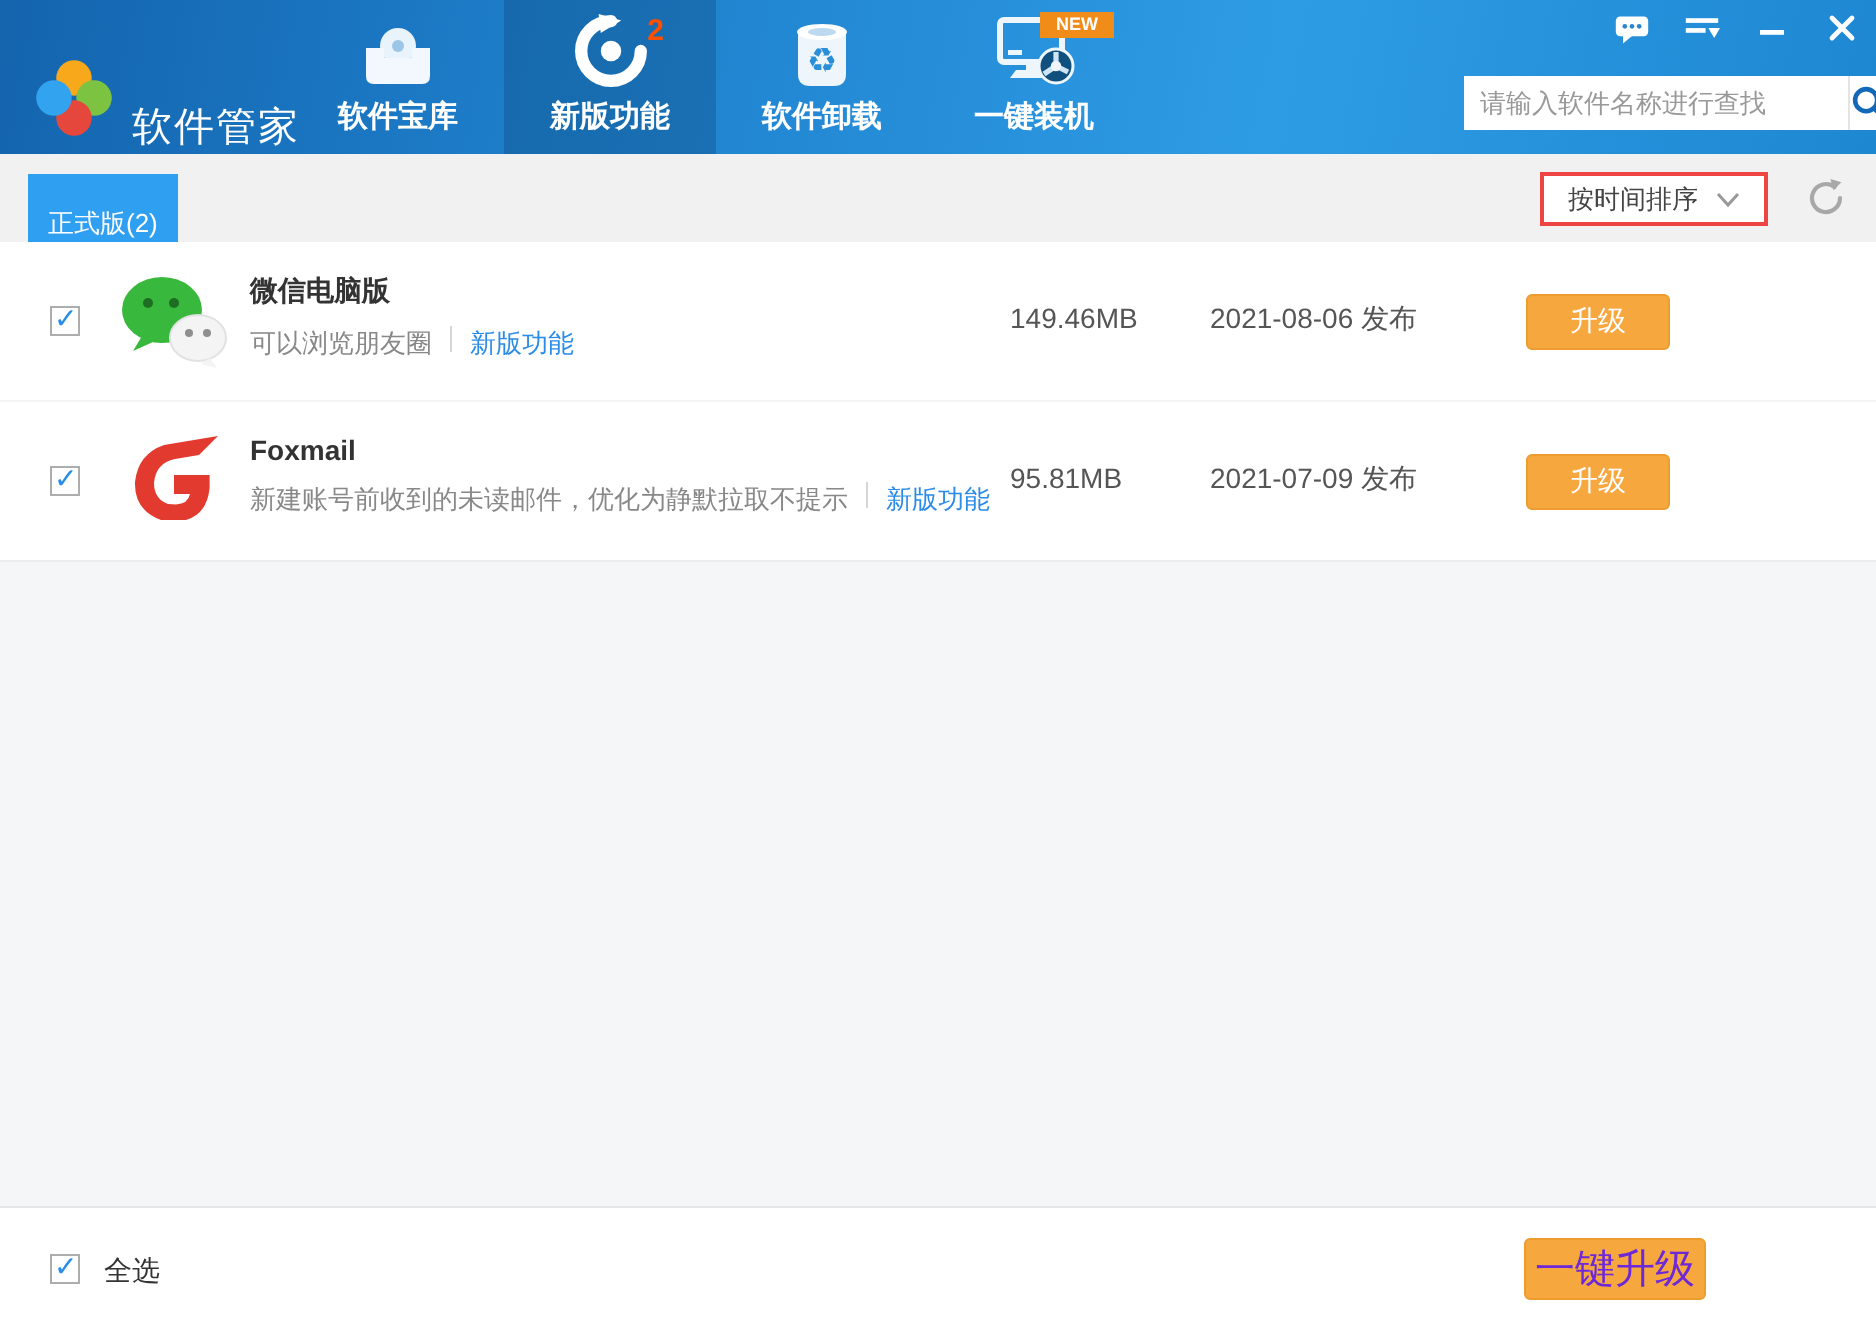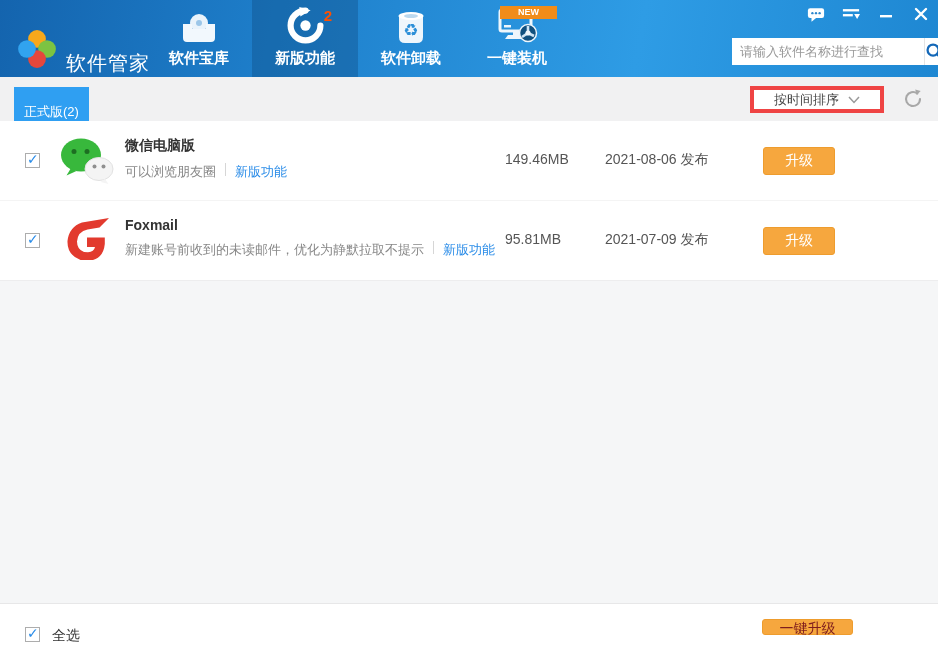--- a/index.html
+++ b/index.html
@@ -15,41 +15,41 @@
   .brand-title { color:#fff; font-size:20px; letter-spacing:1px;margin-top:30px; }
 
   .tabs { position:absolute; left:146px; top:0; height:77px; display:flex; }
   .tab { width:106px; height:77px; display:flex; flex-direction:column; align-items:center;
          justify-content:flex-end; padding-bottom:9px; cursor:pointer; position:relative; }
   .tab.active { background:rgba(10,64,114,0.30); }
   .tab-icon { height:40px; display:flex; align-items:flex-end; justify-content:center; margin-bottom:5px; }
   .tab-label { color:#fff; font-size:15px; font-weight:bold; }
   .tab-badge { position:absolute; top:7px; right:26px; color:#ff5000; font-size:15px; font-weight:bold; }
   .tab-newtag { position:absolute; top:6px; right:13px; background:#f18c19; color:#fff;
-                font-size:9px; font-weight:bold; padding:2px 18px; line-height:1; }
+                font-size:9px; font-weight:bold; padding:2px 8px; line-height:1; }
 
   .win-controls { position:absolute; top:6px; right:8px; display:flex; align-items:center; gap:17px; }
   .win-btn { width:18px; height:16px; display:flex; align-items:center; justify-content:center; cursor:pointer; }
 
   .searchbox { position:absolute; right:8px; top:38px; width:198px; height:27px; background:#fff;
                display:flex; align-items:stretch; }
   .search-input { flex:1; border:none; outline:none; padding:0 8px; font-size:13px; color:#666;
                   font-family:"Liberation Sans","DejaVu Sans",sans-serif; }
   .search-input::placeholder { color:#999; }
   .search-btn { width:33px; border:none; border-left:1px solid #e4e4e4; background:#fff;
                 display:flex; align-items:center; justify-content:center; cursor:pointer; }
 
   
   .filter-bar { position:relative; height:44px; background:#f1f1f2; }
   .version-tag { position:absolute; left:14px; top:10px; background:#2f9ff2; color:#fff;
                  font-size:13px; padding:16px 10px; cursor:default; }
   .version-tag::after { content:""; position:absolute; left:22px; bottom:-6px;
                  border:6px solid transparent; border-top-color:#2f9ff2; border-bottom:none; }
-  .sort-select { position:absolute; right:54px; top:9px; width:134px; height:27px; background:#fff;
-                 border:4px solid #ef4444; display:flex; align-items:center; justify-content:center;
+  .sort-select { position:absolute; right:54px; top:9px; width:114px; height:27px; background:#fff;
+                 border:2px solid #ef4444; display:flex; align-items:center; justify-content:center;
                  gap:9px; font-size:13px; color:#444; cursor:pointer; }
   .refresh { position:absolute; right:14px; top:11px; width:22px; height:22px; cursor:pointer;
              display:flex; align-items:center; justify-content:center; }
 
   
   .list { background:#fff; }
   .row { position:relative; height:80px; border-bottom:1px solid #f4f4f4; background:#fff; }
   .row:last-child { border-bottom:1px solid #ededee; }
   .cb { position:absolute; width:15px; height:15px; background:#fff; border:1px solid #adadad;
         cursor:pointer; }
@@ -67,23 +67,23 @@
   .upgrade-btn { position:absolute; left:763px; top:26px; width:72px; height:28px;
                  background:#f6a73e; border:1px solid #ee9c2d; border-radius:3px; color:#fff;
                  font-size:14px; cursor:pointer; font-family:inherit; }
 
   
   .spacer { height:322px; background:#f5f6f7; }
   .footer { position:absolute; left:0; bottom:0; width:938px; height:60px; background:#fff;
             border-top:1px solid #e7e7e8; }
   .footer .cb { left:25px; top:23px; }
   .select-all-label { position:absolute; left:52px; top:23px; font-size:14px; color:#333; }
-  .primary-btn { position:absolute; right:85px; top:15px; width:91px; height:16px;
-                 background:#f6a73e; border:1px solid #ee9c2d; border-radius:3px; color:#7f1d1d;
-                 font-size:14px; cursor:pointer; font-family:inherit; }
+  .primary-btn { position:absolute; right:85px; top:15px; width:91px; height:31px;
+                 background:#f6a73e; border:1px solid #ee9c2d; border-radius:3px; color:#6d28d9;
+                 font-size:20px; cursor:pointer; font-family:inherit; }
 </style>
 </head>
 <body>
 
 <div class="header">
 
   <div class="brand">
     <svg width="38" height="38" viewBox="0 0 36 36">
       <circle cx="18" cy="8.5" r="8.4" fill="#f7a81b"></circle>
       <circle cx="27.5" cy="18" r="8.4" fill="#7cc342"></circle>

